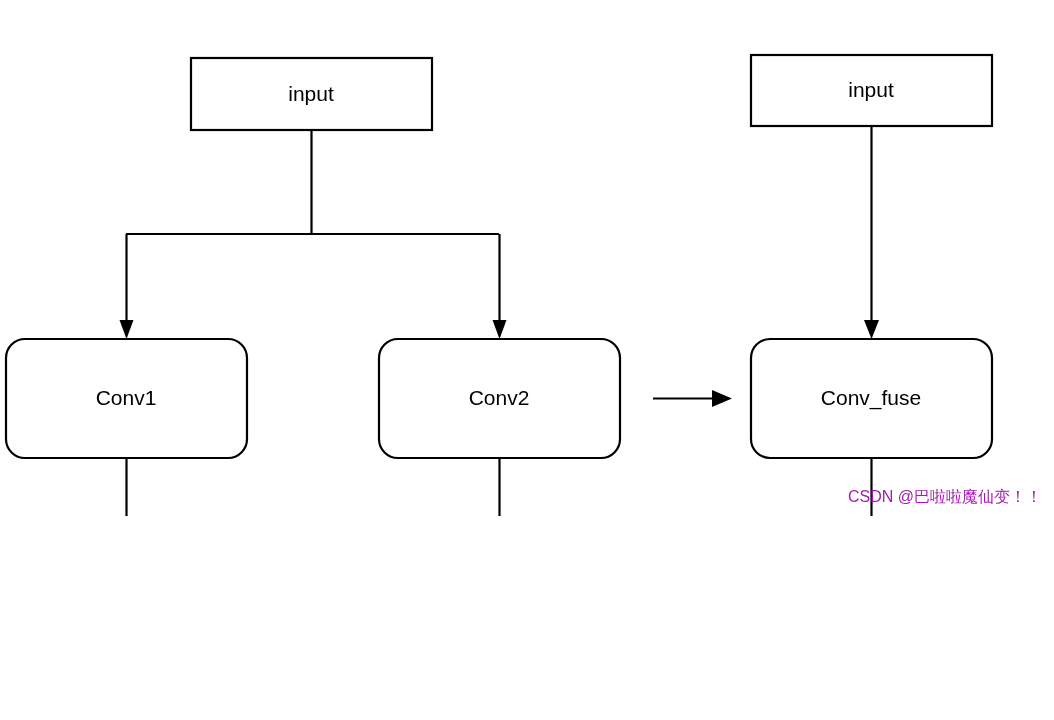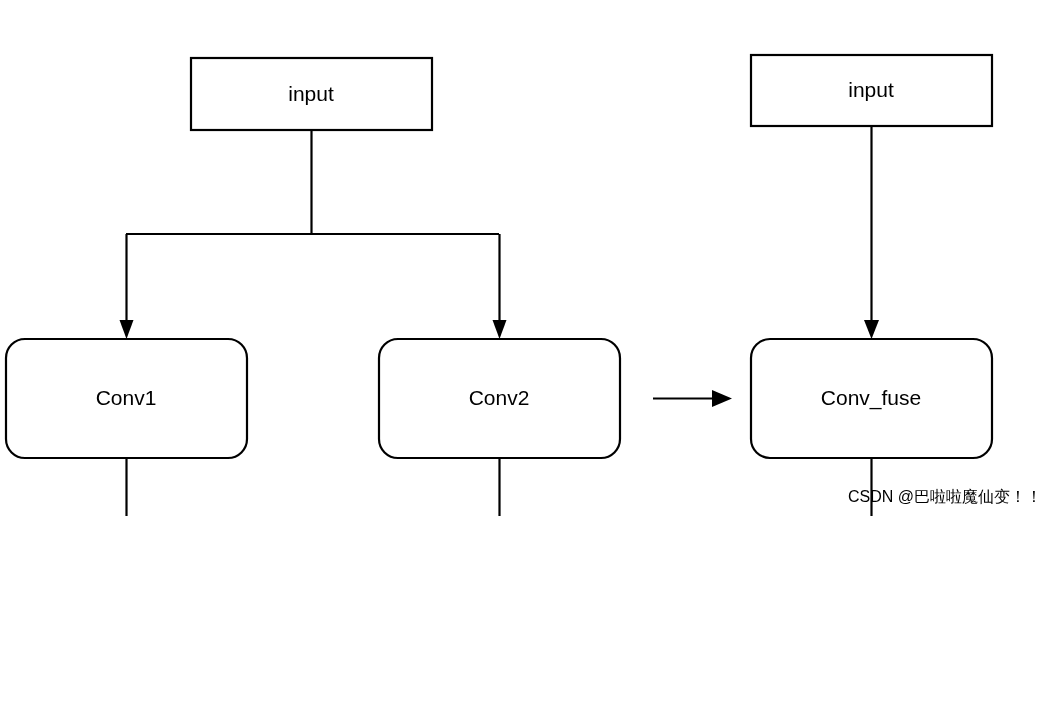--- a/index.html
+++ b/index.html
@@ -58,21 +58,21 @@
   .arrow-head {
     fill: #000000;
     stroke: none;
   }
   .watermark {
     position: absolute;
     right: 12px;
     bottom: 8px;
     font-family: "Liberation Sans", sans-serif;
     font-size: 16px;
-    color: #000000;
+    color: #a21caf;
     white-space: nowrap;
     user-select: none;
   }
 </style>
 </head>
 <body>
 
 <div id="canvas-wrap">
 
   <svg id="diagram" viewBox="0 0 1054 720">

